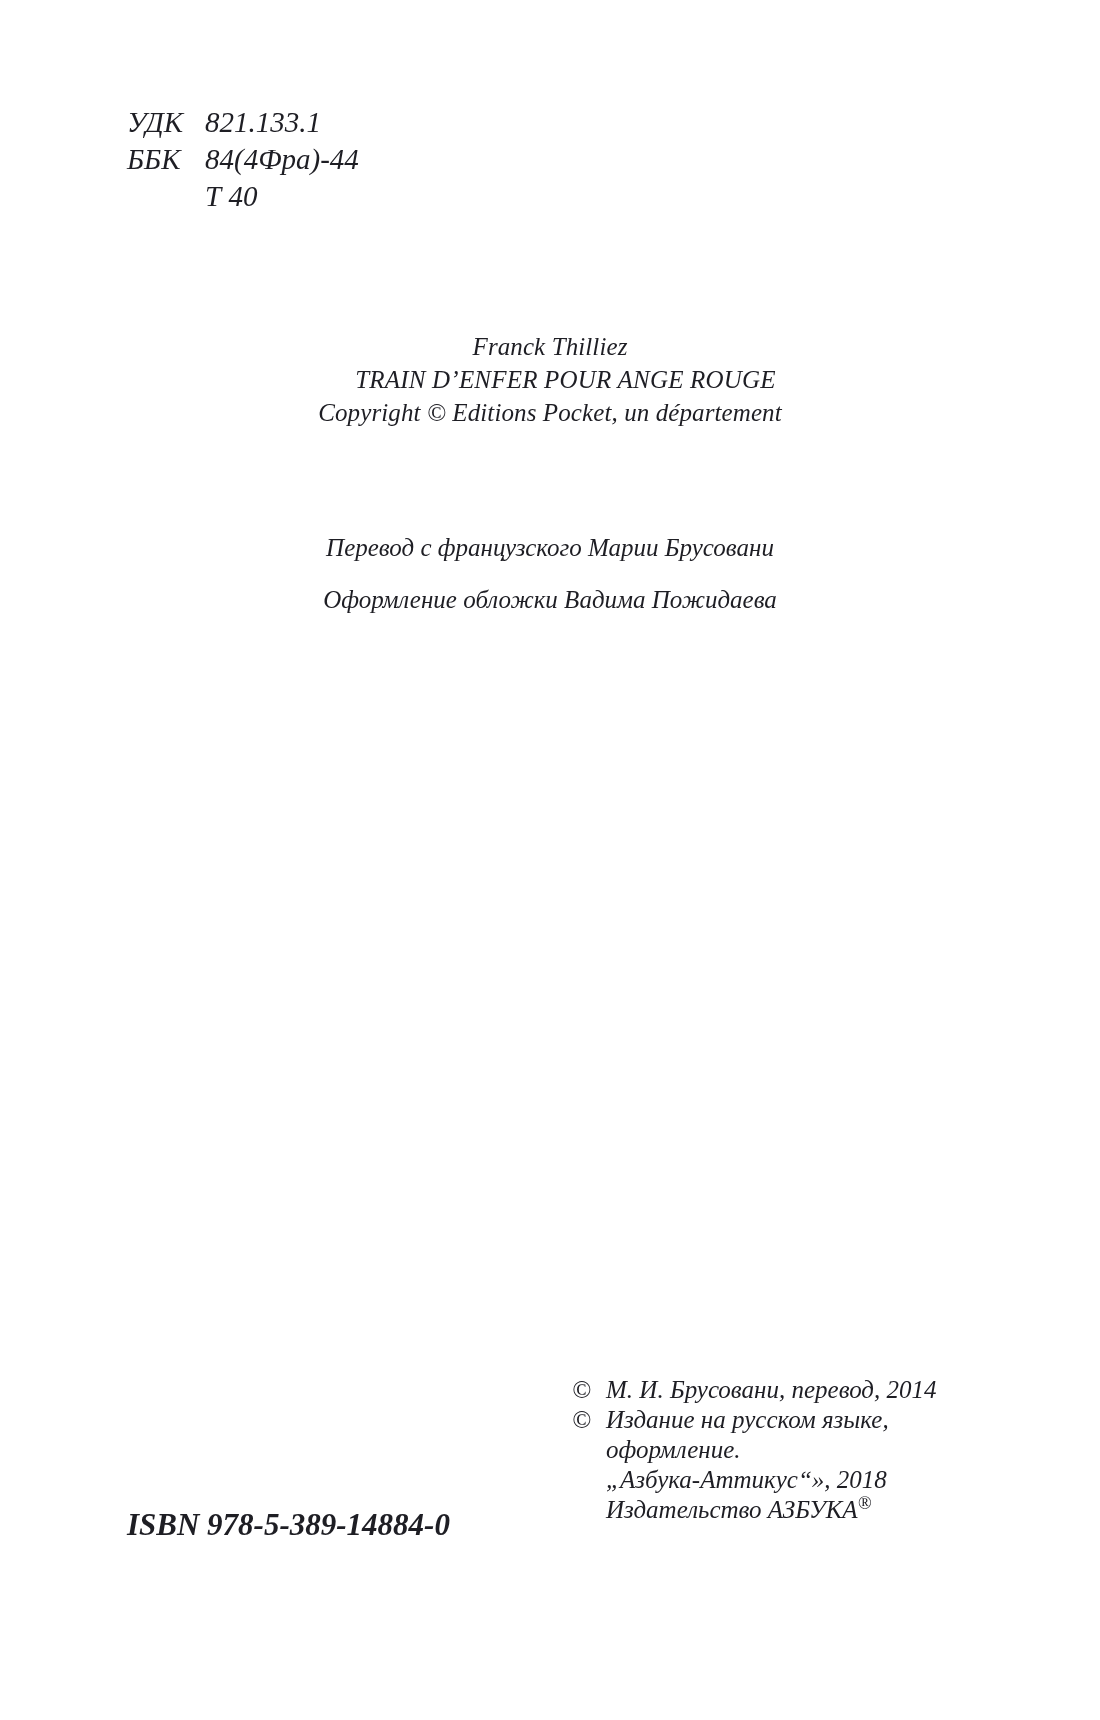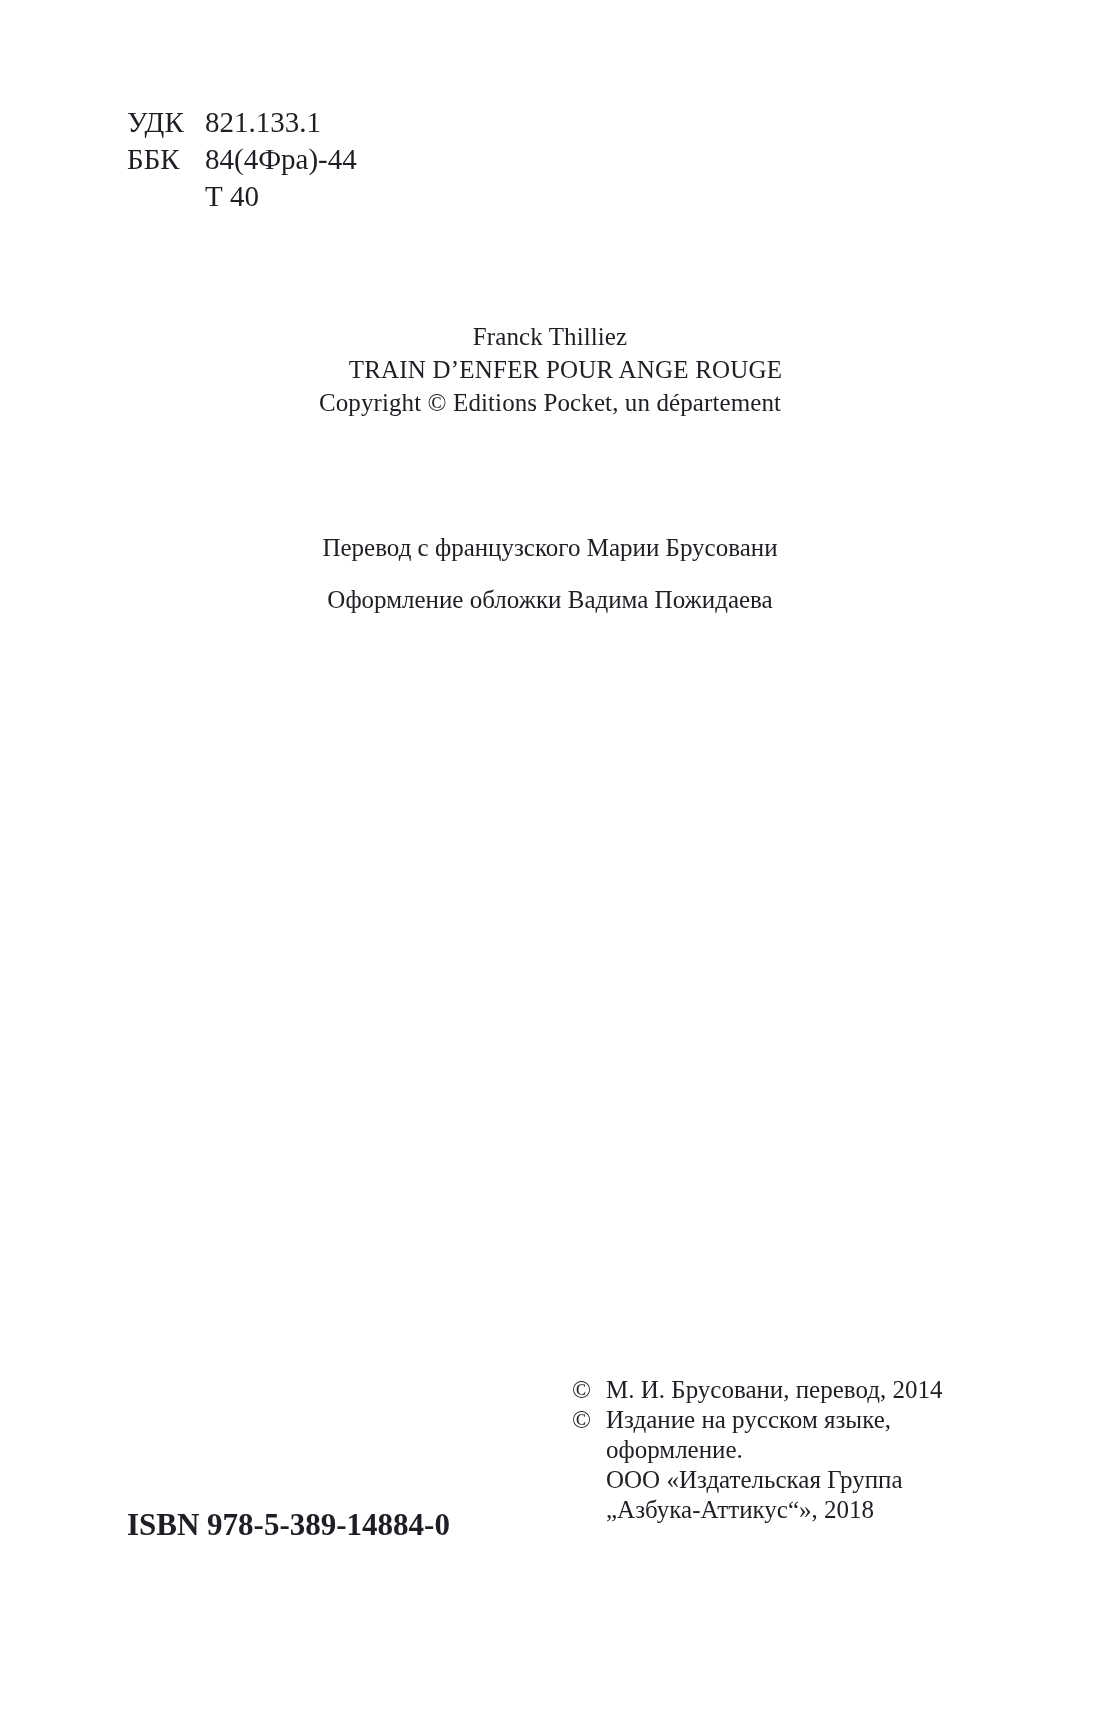--- a/index.html
+++ b/index.html
@@ -11,21 +11,21 @@
       width: 1100px;
       height: 1720px;
       position: relative;
       overflow: hidden;
       font-family: "Liberation Serif", "DejaVu Serif", serif;
       color: #1e1e24;
     }
     .page {
       position: absolute;
       left: 0; top: 0;
-      width: 1100px; height: 1720px;
+      width: 1100px; height: 1720px; font-style: italic;
     }
     
     .classif {
       position: absolute;
       left: 127px;
       top: 104px;
       font-size: 29px;
       line-height: 37px;
     }
     .classif-row {
@@ -44,21 +44,21 @@
     }
     
     .center-block {
       position: absolute;
       left: 0;
       width: 1100px;
       text-align: center;
       font-size: 25px;
     }
     .orig-block {
-      top: 320px;
+      top: 330px;
       line-height: 33px;
       letter-spacing: 0.1px;
     }
     .orig-block .title-caps {
       letter-spacing: 0.2px;
       margin-left: 31px;
     }
     .translator {
       top: 490px;
       line-height: 32px;
@@ -138,19 +138,19 @@
   <div class="copyright-block">
     <div class="copy-line">
       <span class="copy-sym">©</span>
       <span class="copy-text">М. И. Брусовани, перевод, 2014</span>
     </div>
     <div class="copy-line">
       <span class="copy-sym">©</span>
       <span class="copy-text">Издание на русском языке,</span>
     </div>
     <div class="copy-cont">оформление.</div>
-    <div class="copy-cont">ООО «Издательская Группа</div>
     <div class="copy-cont">„Азбука-Аттикус“», 2018</div>
+    <div class="copy-cont"><span>Издательство АЗБУКА</span><span class="reg">®</span></div>
   </div>
 
   <div class="isbn">ISBN 978-5-389-14884-0</div>
 
 </div>
 
 </body></html>

